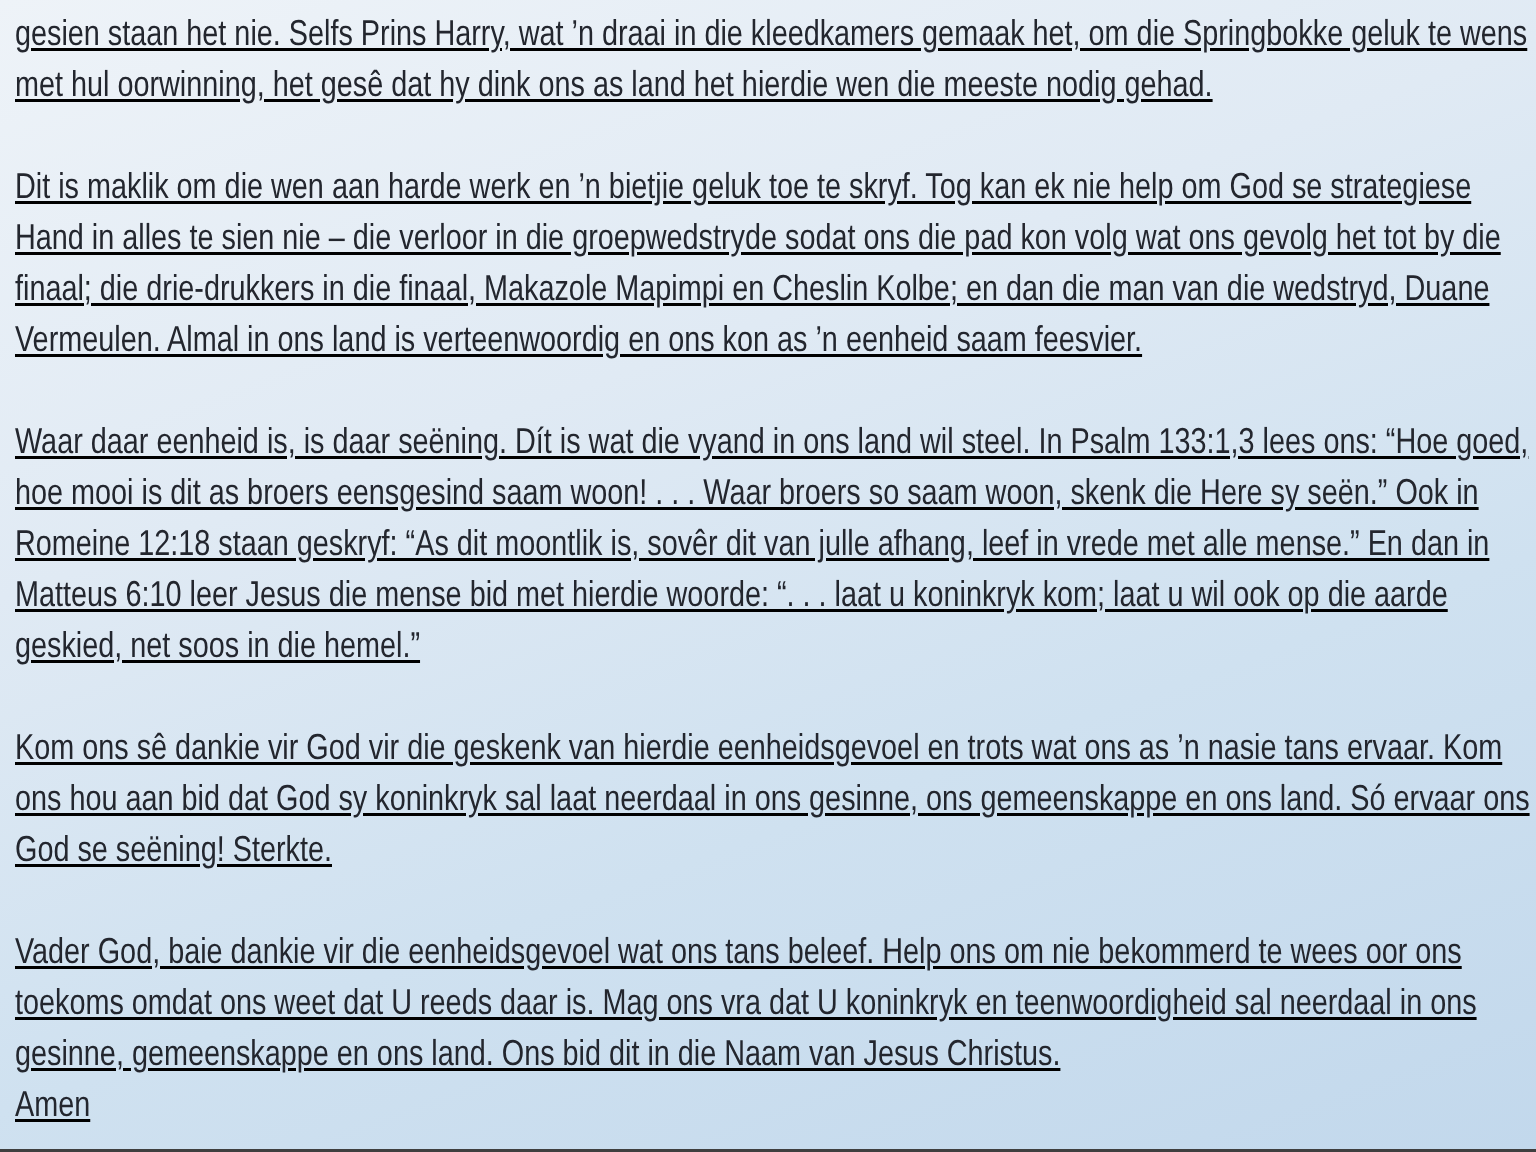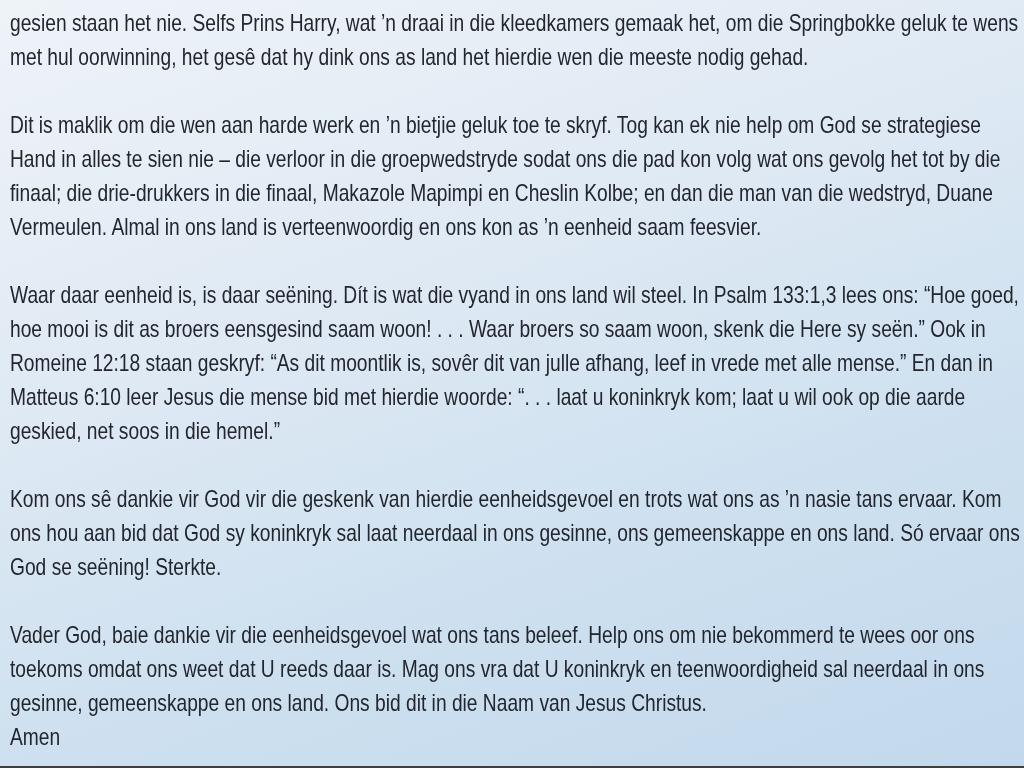--- a/index.html
+++ b/index.html
@@ -10,20 +10,21 @@
     width: 1024px;
     height: 768px;
     overflow: hidden;
     background: linear-gradient(160deg, var(--bg-top, #eef3f8) 0%, #e0eaf4 35%, #cfe1f0 65%, var(--bg-bottom, #c2d8ec) 100%);
     border-bottom: 2px solid #3f3f3f;
     box-sizing: border-box;
     font-family: "Liberation Sans", sans-serif;
   }
   .text-wrap {
     padding: 6px 0 0 10px;
+    text-decoration: underline;
   }
   .text-body {
     width: 125%;
     transform: scaleX(0.80);
     transform-origin: left top;
     color: var(--text-color, #23262e);
     font-size: 24px;
     line-height: 34px;
     letter-spacing: 0px;
   }

